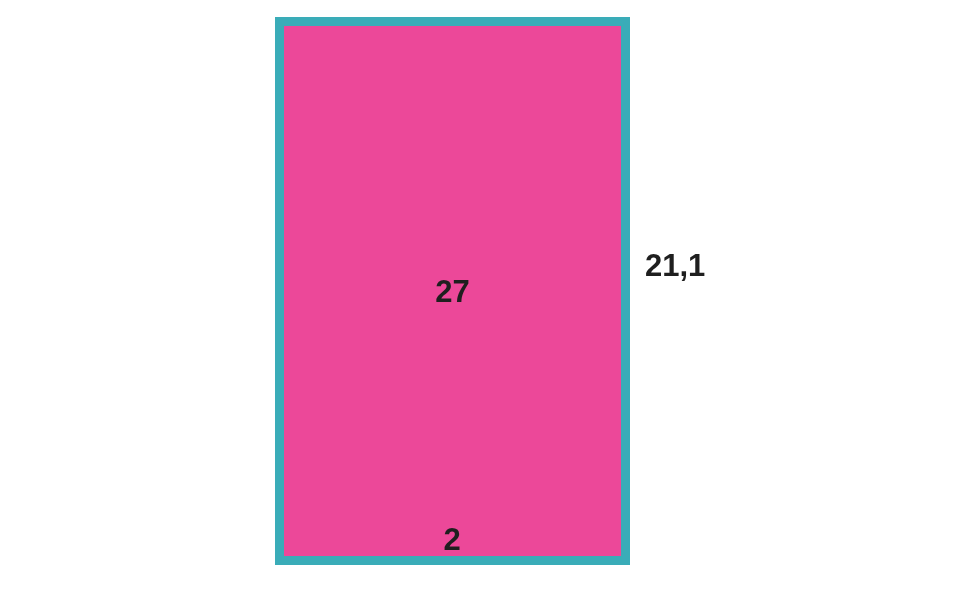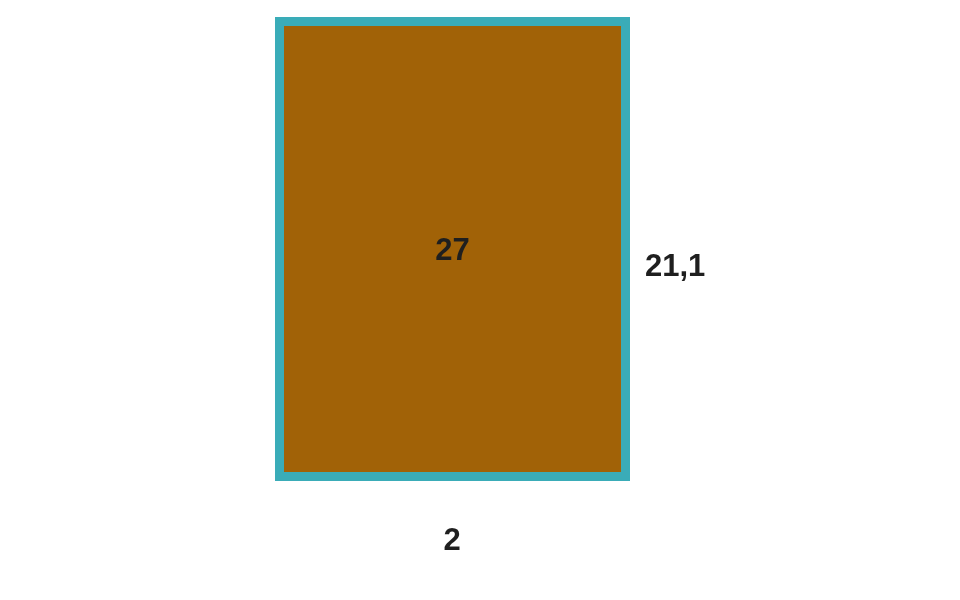--- a/index.html
+++ b/index.html
@@ -13,24 +13,24 @@
     height: 600px;
     background: #ffffff;
     overflow: hidden;
     font-family: "Liberation Sans", sans-serif;
   }
   .rect-shape {
     position: absolute;
     left: 275px;
     top: 17px;
     width: 355px;
-    height: 464px;
+    height: 548px;
     box-sizing: border-box;
     border: 9px solid var(--shape-color, #3aacb8);
-    background: #a16207;
+    background: #ec4899;
     display: flex;
     align-items: center;
     justify-content: center;
   }
   .dim-label {
     color: #1f1f1f;
     font-size: 31px;
     font-weight: 700;
     line-height: 1;
     white-space: nowrap;

